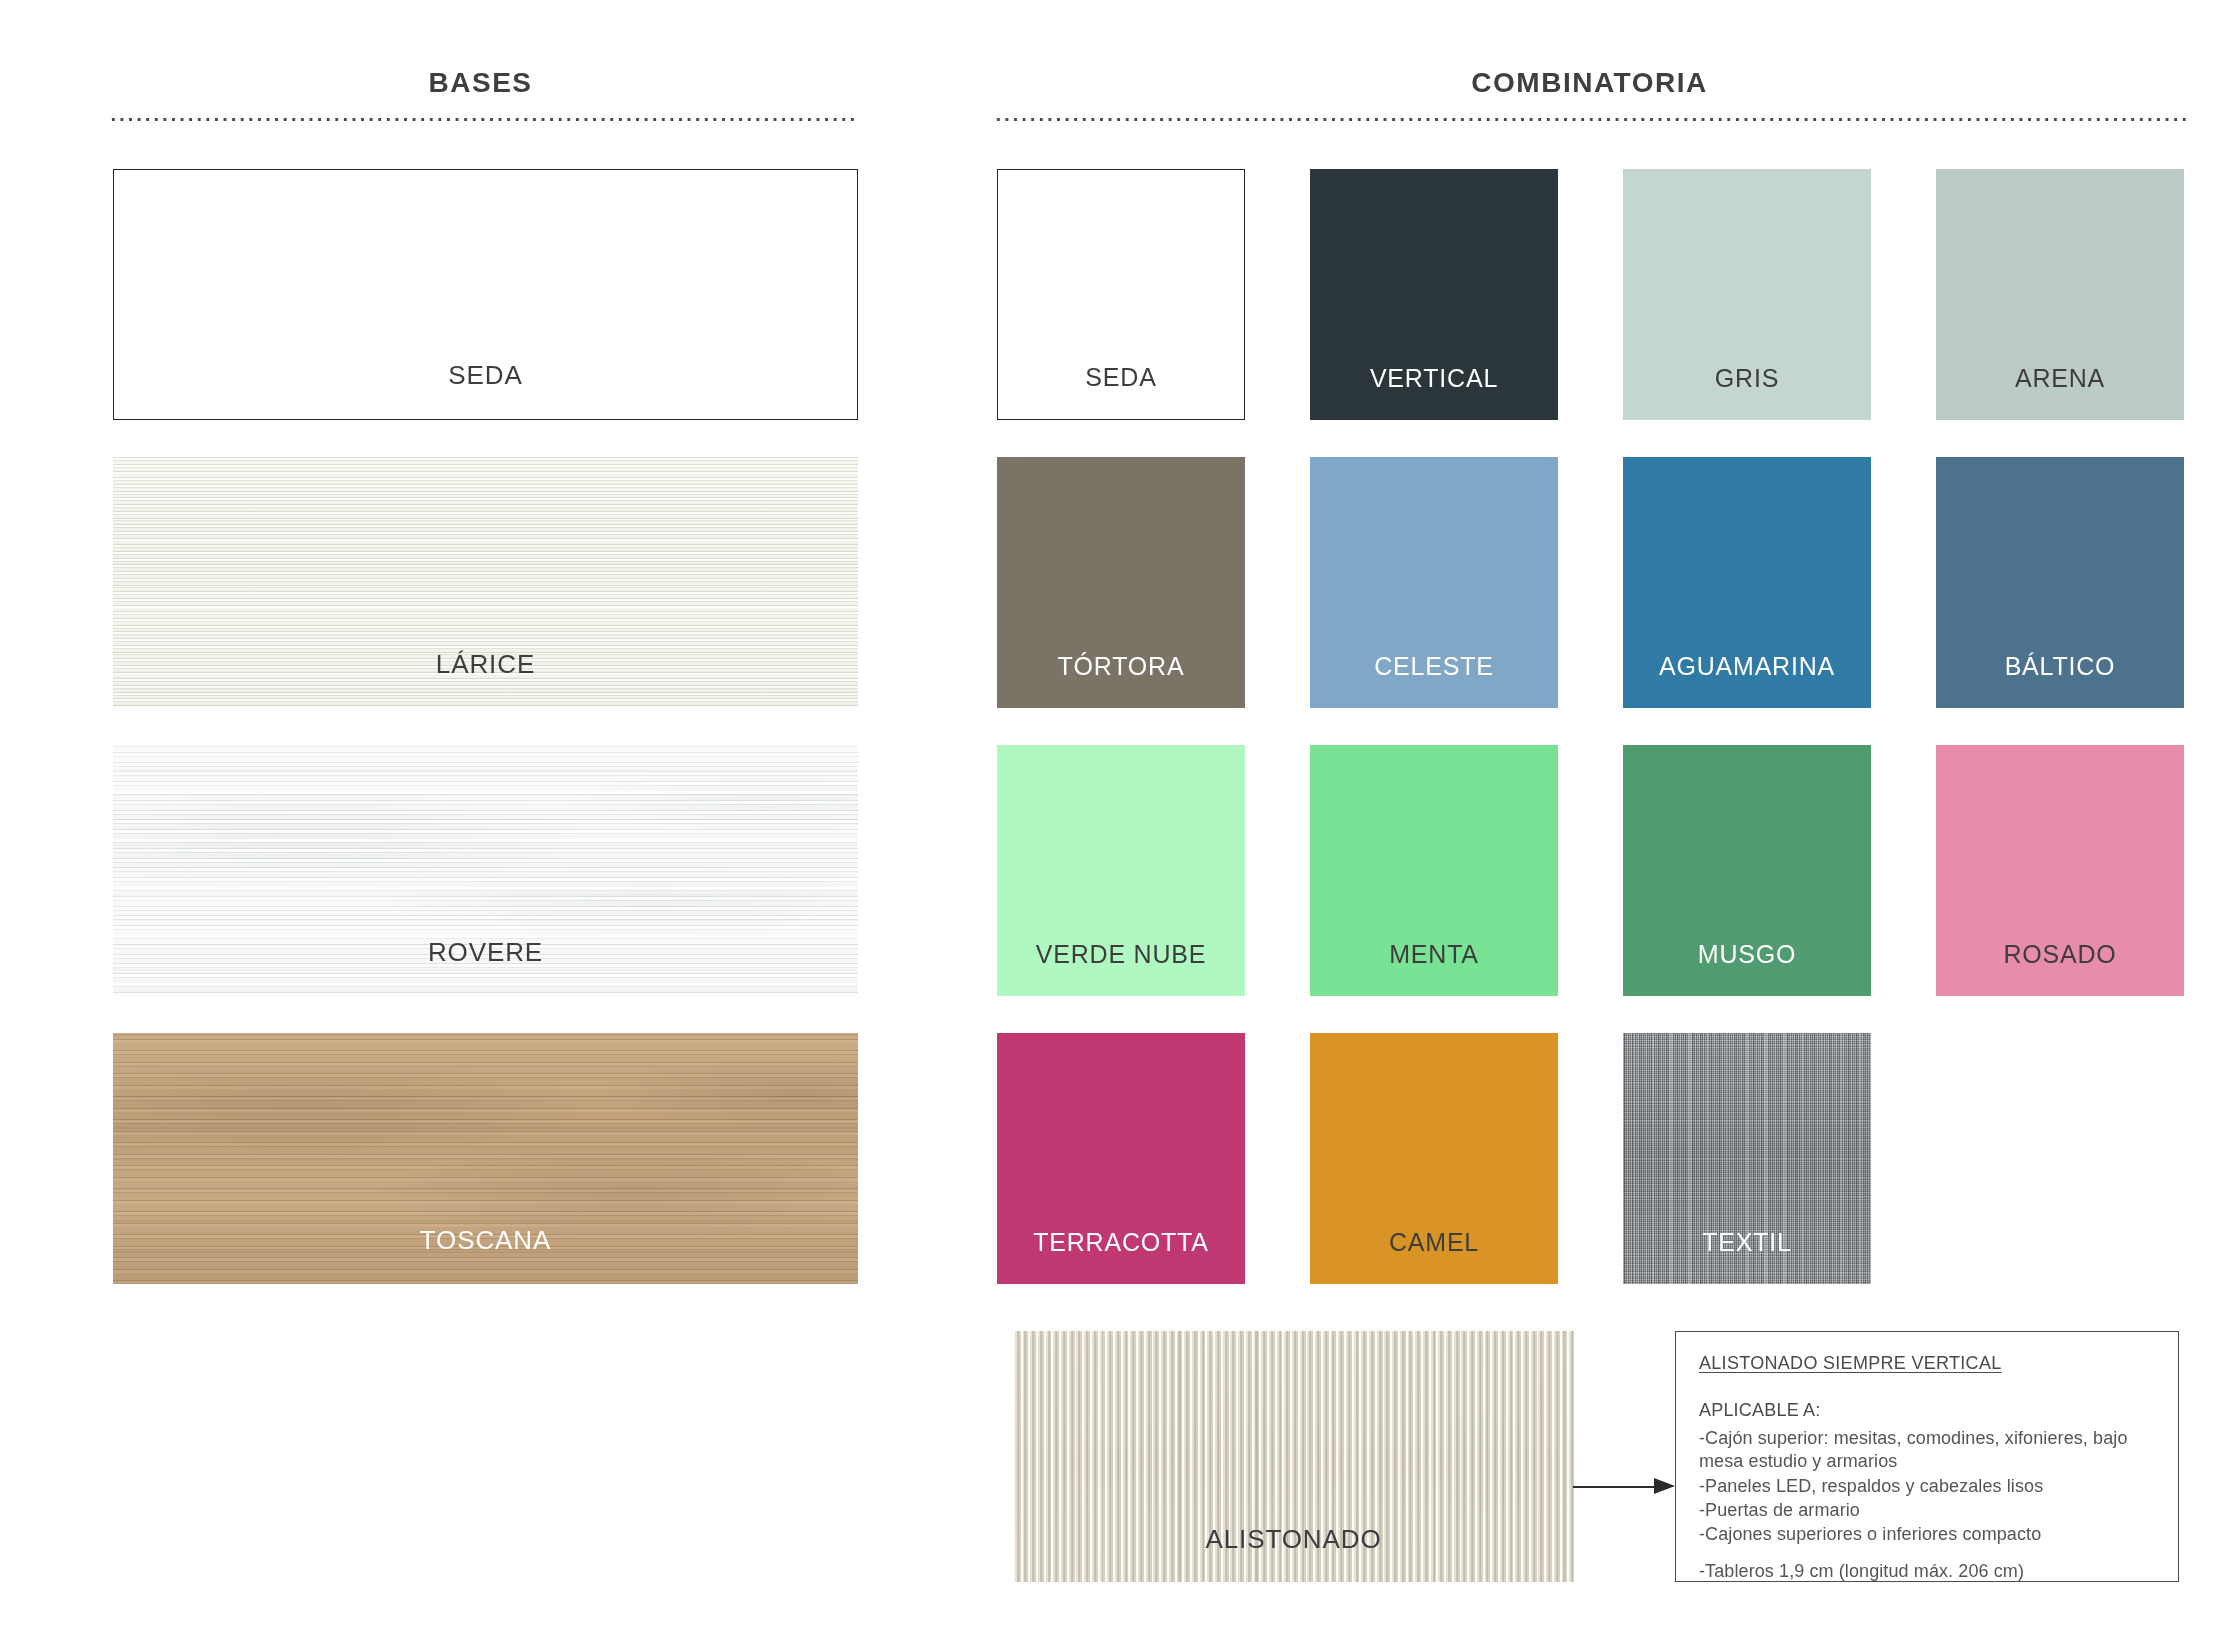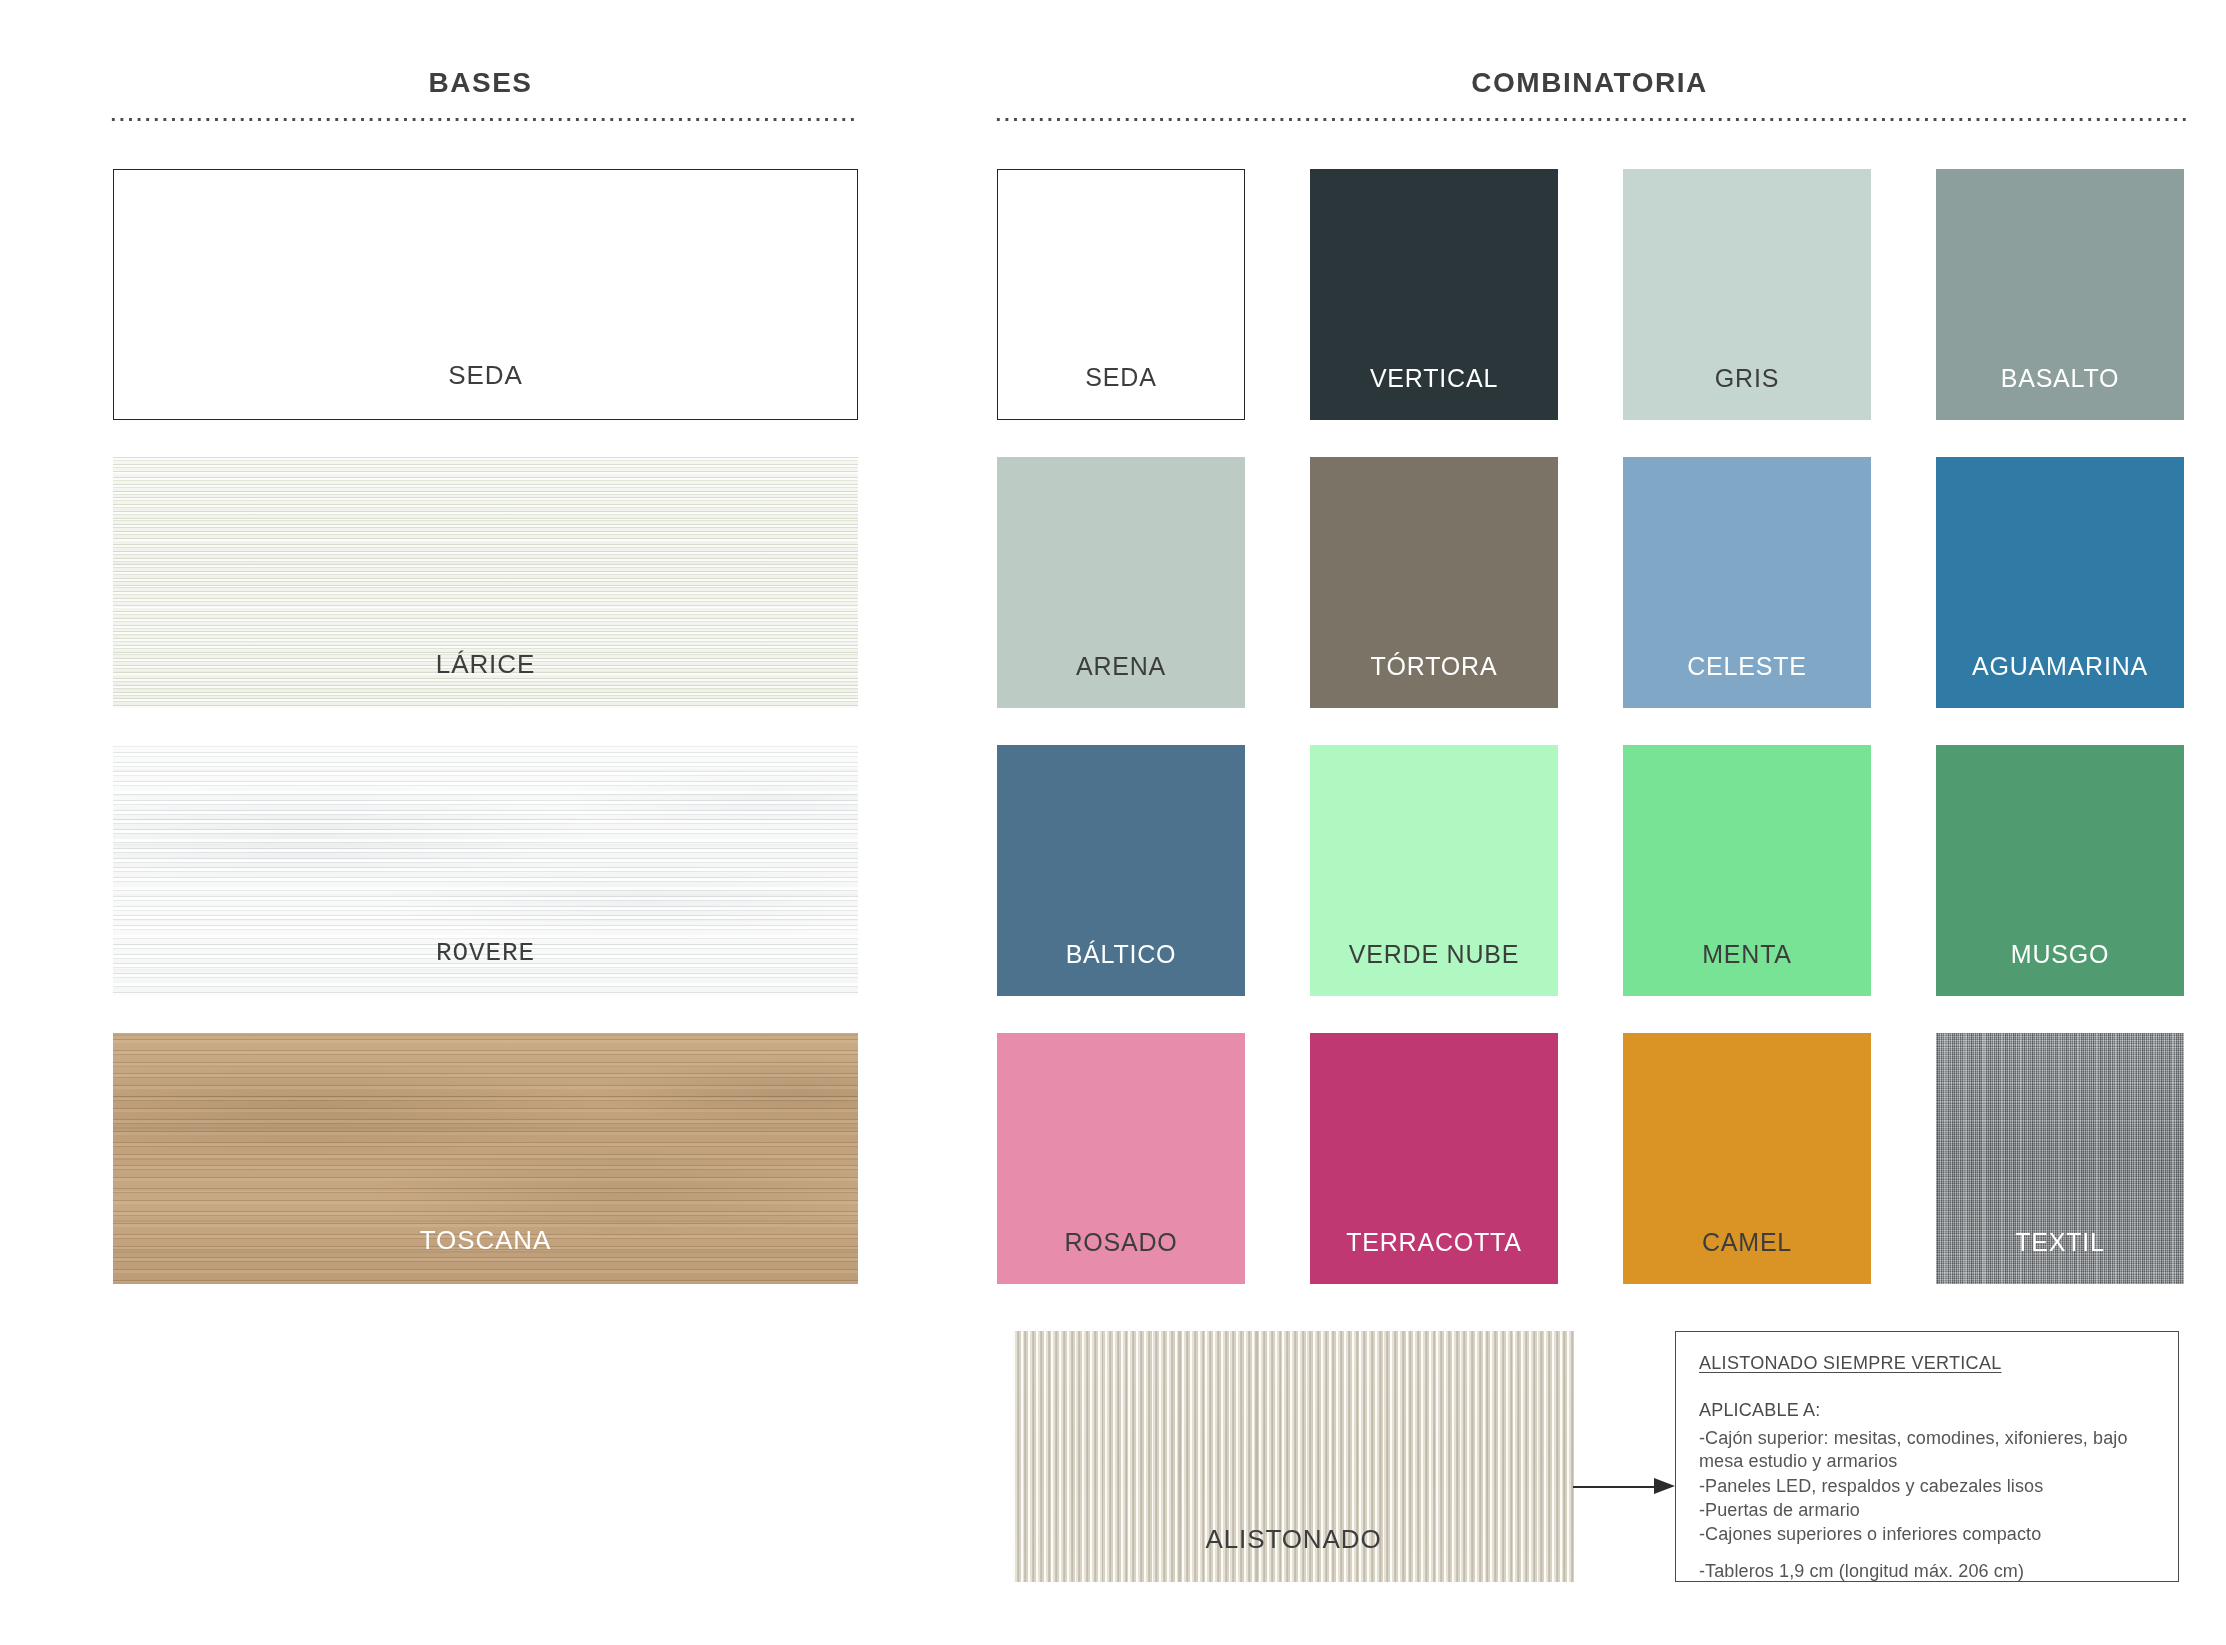--- a/index.html
+++ b/index.html
@@ -109,21 +109,20 @@
         rgba(206,210,211,.45) 2.9px, rgba(206,210,211,.45) 3.8px,
         rgba(255,255,255,.5) 3.8px, rgba(255,255,255,.5) 8.6px,
         rgba(219,223,224,.38) 8.6px, rgba(219,223,224,.38) 9.6px),
       repeating-linear-gradient(0deg,
         rgba(190,196,198,.22) 0px, rgba(190,196,198,.22) 1.9px,
         transparent 1.9px, transparent 25px),
       radial-gradient(ellipse 55% 28% at 26% 36%, rgba(176,183,186,.30) 0%, transparent 72%),
       radial-gradient(ellipse 48% 22% at 72% 62%, rgba(176,183,186,.26) 0%, transparent 74%),
       radial-gradient(ellipse 40% 18% at 88% 22%, rgba(168,176,179,.24) 0%, transparent 70%),
       linear-gradient(180deg,#f6f7f7 0%, #eceeee 45%, #f4f5f5 72%, #e9ebeb 100%);
-    font-family: Liberation Mono, monospace;
   }
 
   
   .tex-olmo {
     background-color: #e3ca9f;
     background-image:
       repeating-linear-gradient(0deg,
         rgba(255,248,230,.45) 0px, rgba(255,248,230,.45) 2.9px,
         rgba(201,175,133,.32) 2.9px, rgba(201,175,133,.32) 3.8px,
         rgba(255,250,235,.26) 3.8px, rgba(255,250,235,.26) 9.6px,
@@ -344,23 +343,20 @@
     </div>
 
     <div class="combi-swatch" style="background:#2a3639">
       <span class="swatch-label lbl-light">VERTICAL</span>
     </div>
 
     <div class="combi-swatch" style="background:#c5d5cf">
       <span class="swatch-label lbl-dark">GRIS</span>
     </div>
 
-    <div class="combi-swatch" style="background:#8d9f9d">
-      <span class="swatch-label lbl-light">BASALTO</span>
-    </div>
 
     <div class="combi-swatch" style="background:#bcccc4">
       <span class="swatch-label lbl-dark">ARENA</span>
     </div>
 
     <div class="combi-swatch" style="background:#7b7365">
       <span class="swatch-label lbl-light">TÓRTORA</span>
     </div>
 
     <div class="combi-swatch" style="background:#80a8c6">

